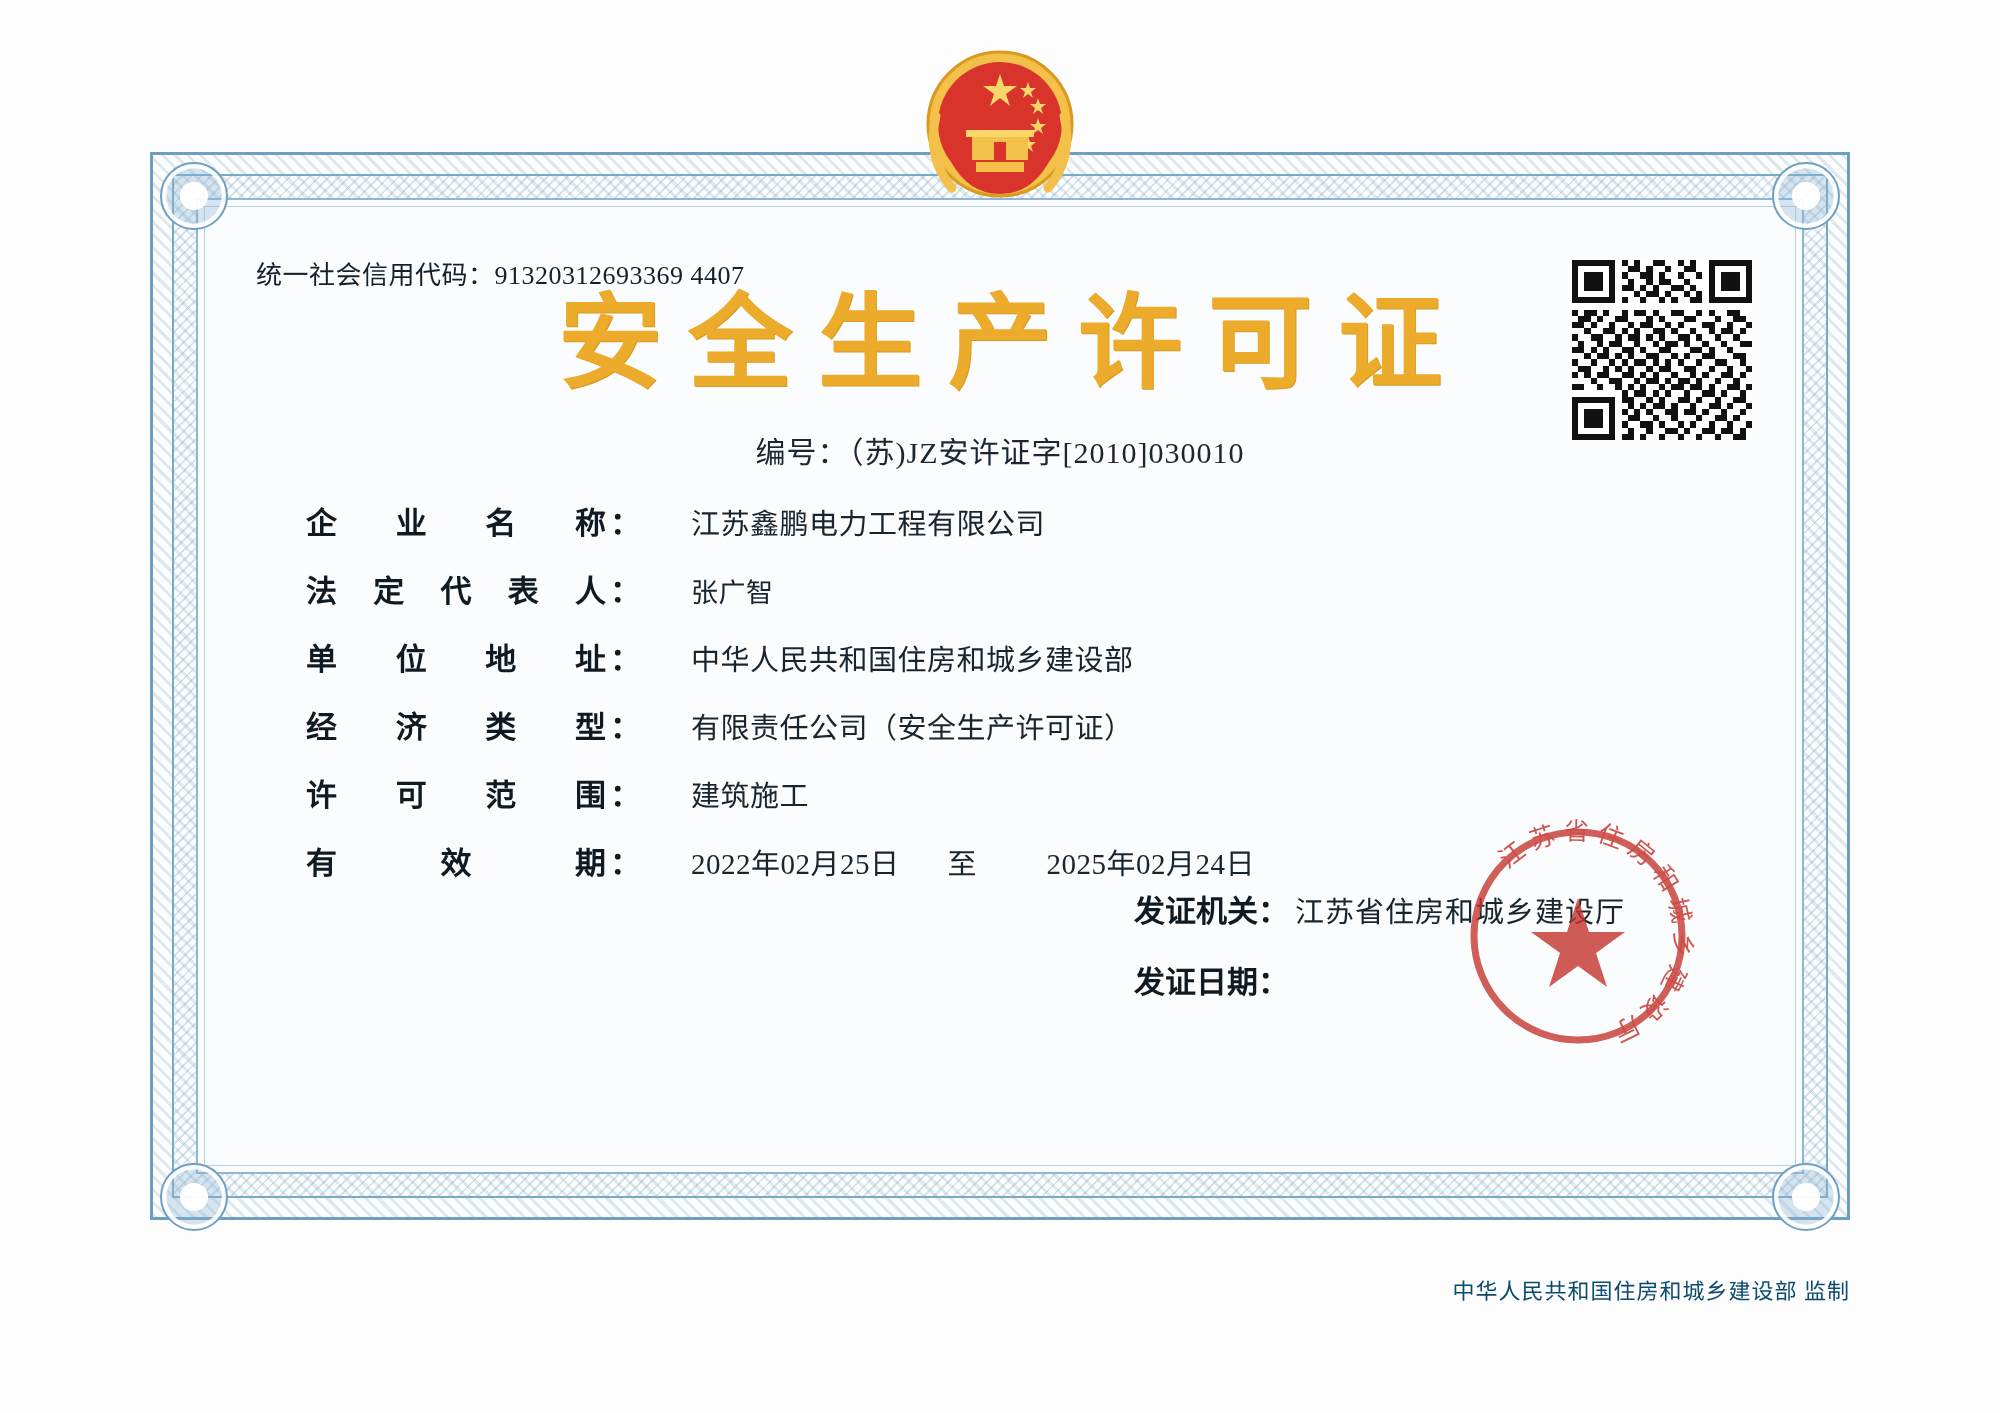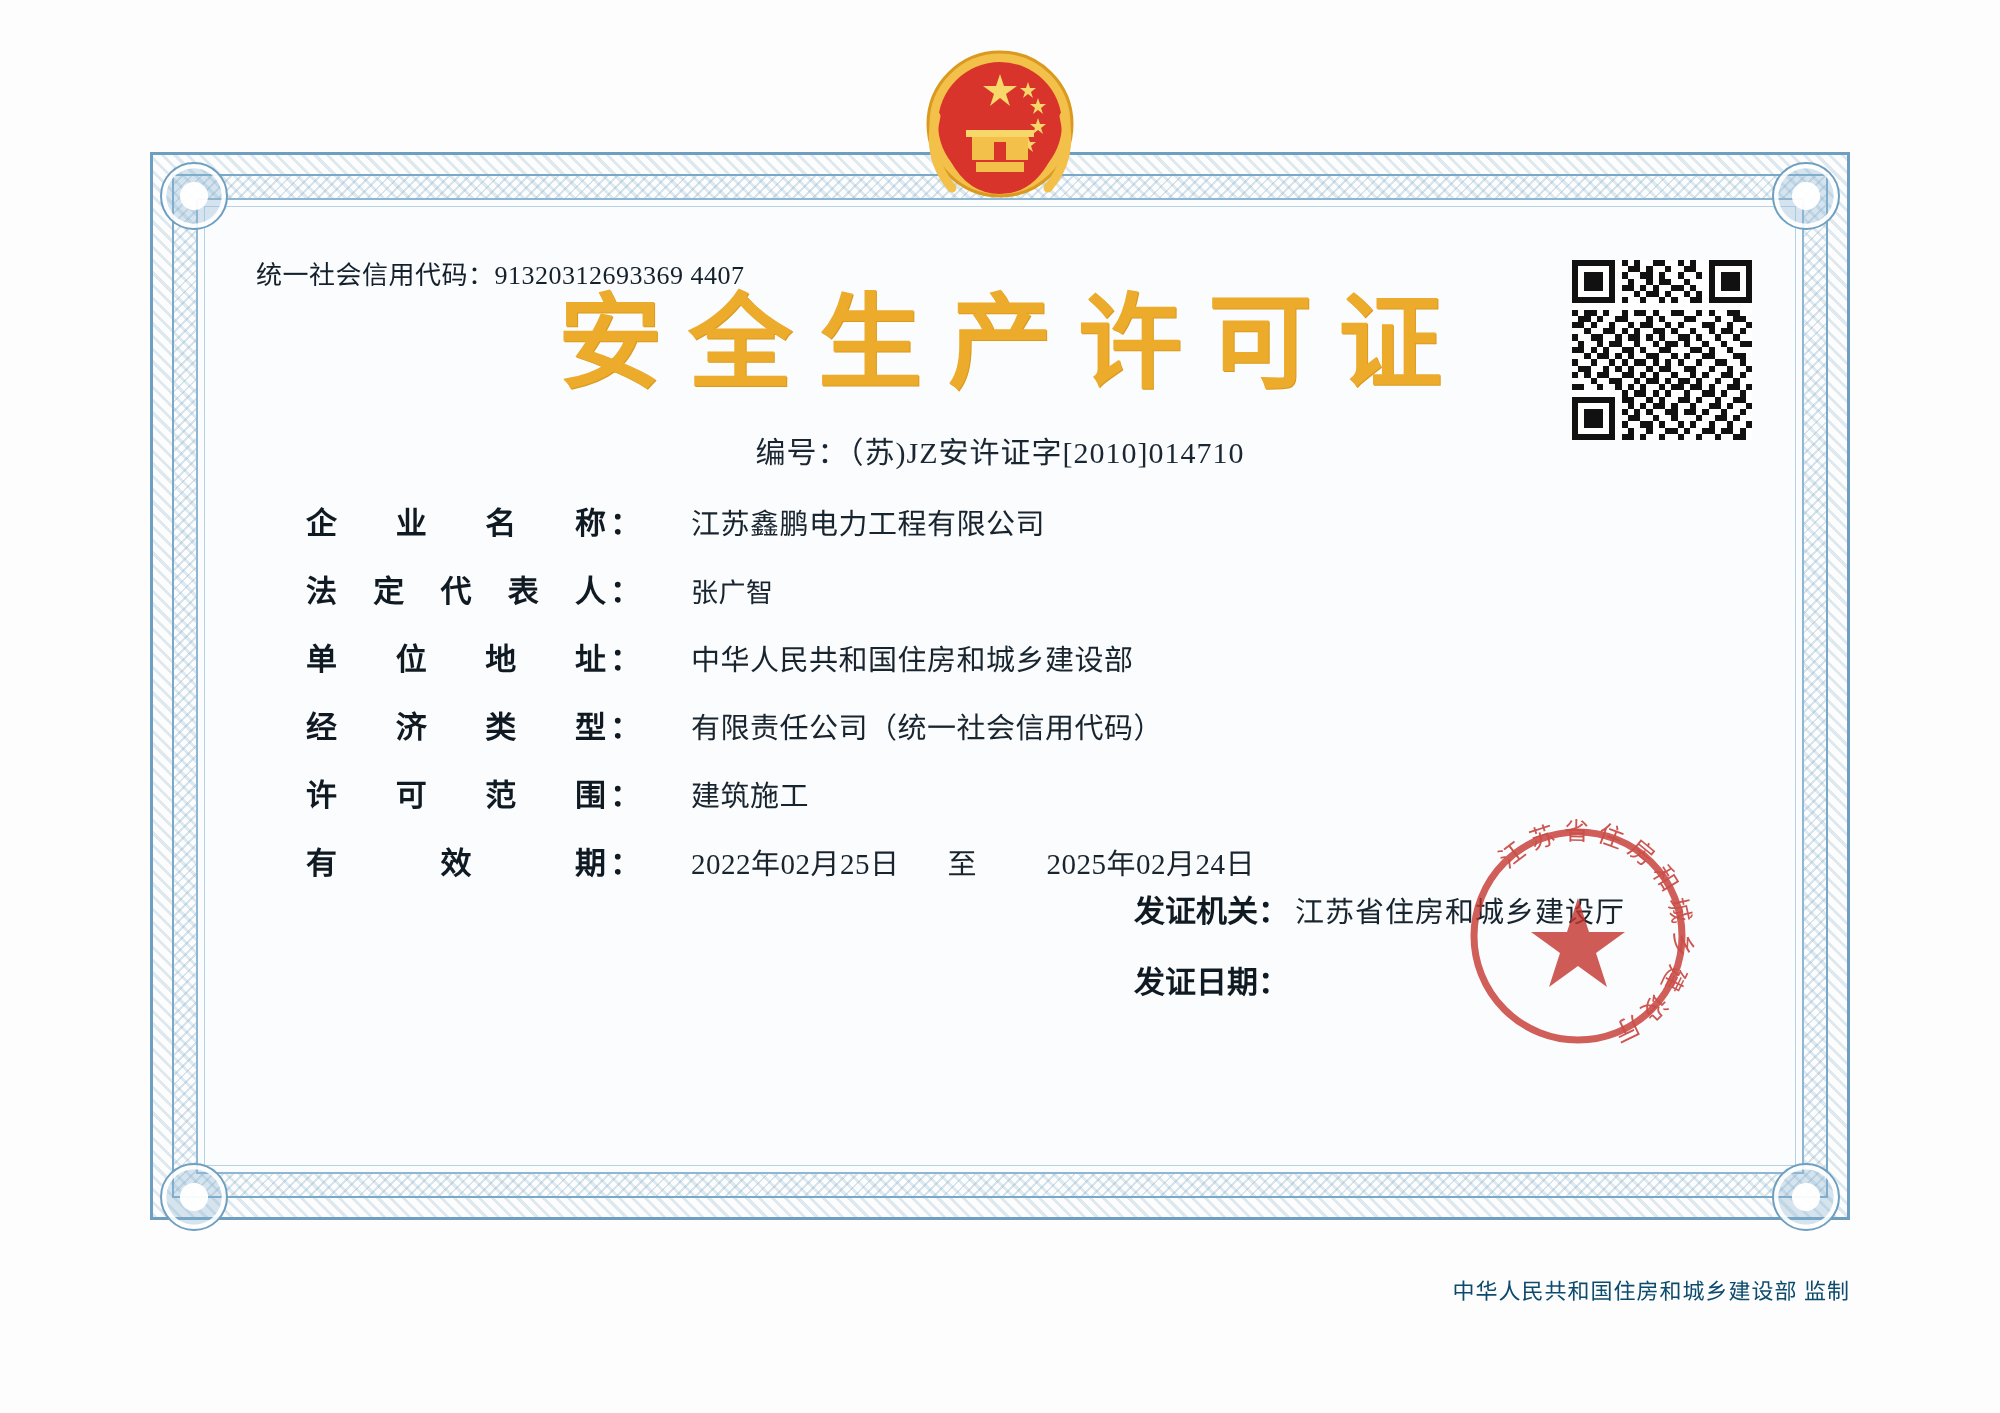--- a/index.html
+++ b/index.html
@@ -523,21 +523,21 @@
             <rect x="17" y="28" width="1" height="1"></rect>
             <rect x="20" y="28" width="1" height="1"></rect>
             <rect x="23" y="28" width="1" height="1"></rect>
             <rect x="26" y="28" width="2" height="1"></rect>
         </g>
       </svg>
     </div>
 
     <div class="title">安全生产许可证</div>
 
-    <div class="serial">编号：（苏)JZ安许证字[2010]014710</div>
+    <div class="serial">编号：（苏)JZ安许证字[2010]030010</div>
 
     <div class="fields">
 
       <div class="field-row">
         <div class="field-label">
           <span>企</span>
           <span>业</span>
           <span>名</span>
           <span>称</span>
         </div>
@@ -569,21 +569,21 @@
       </div>
 
       <div class="field-row">
         <div class="field-label">
           <span>经</span>
           <span>济</span>
           <span>类</span>
           <span>型</span>
         </div>
         <div class="field-colon">：</div>
-        <div class="field-value">有限责任公司（统一社会信用代码）</div>
+        <div class="field-value">有限责任公司（安全生产许可证）</div>
       </div>
 
       <div class="field-row">
         <div class="field-label">
           <span>许</span>
           <span>可</span>
           <span>范</span>
           <span>围</span>
         </div>
         <div class="field-colon">：</div>

